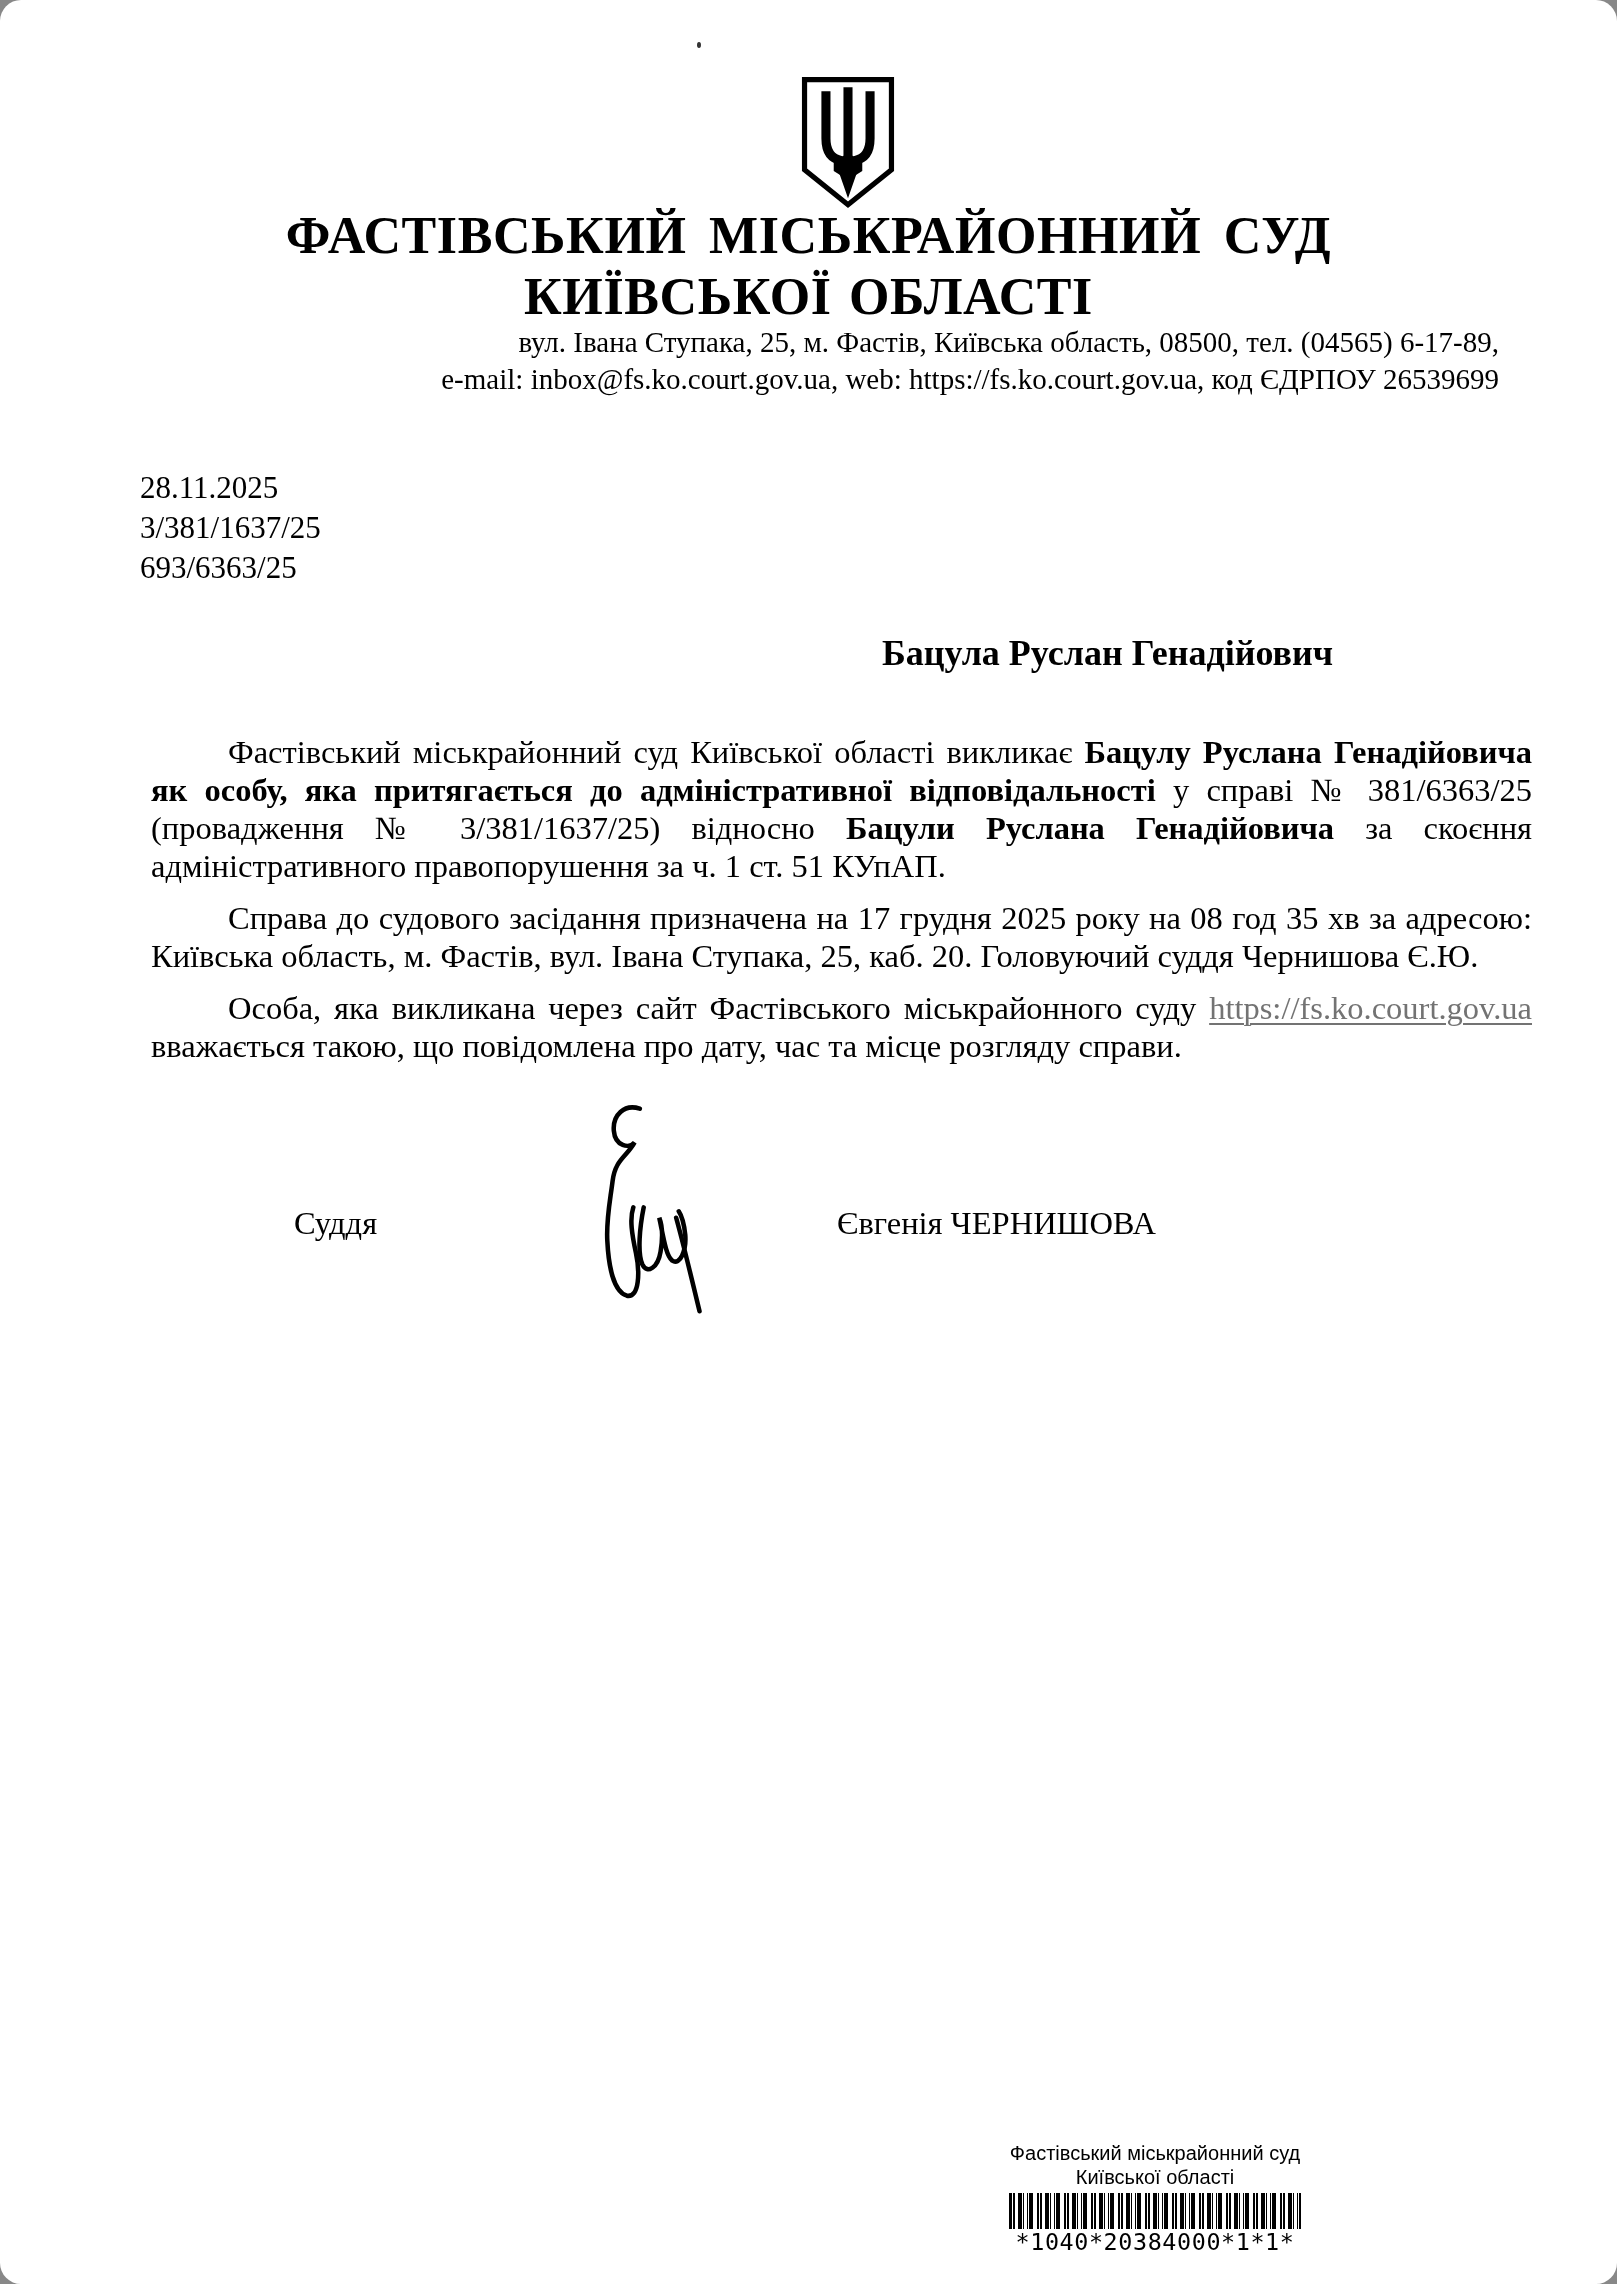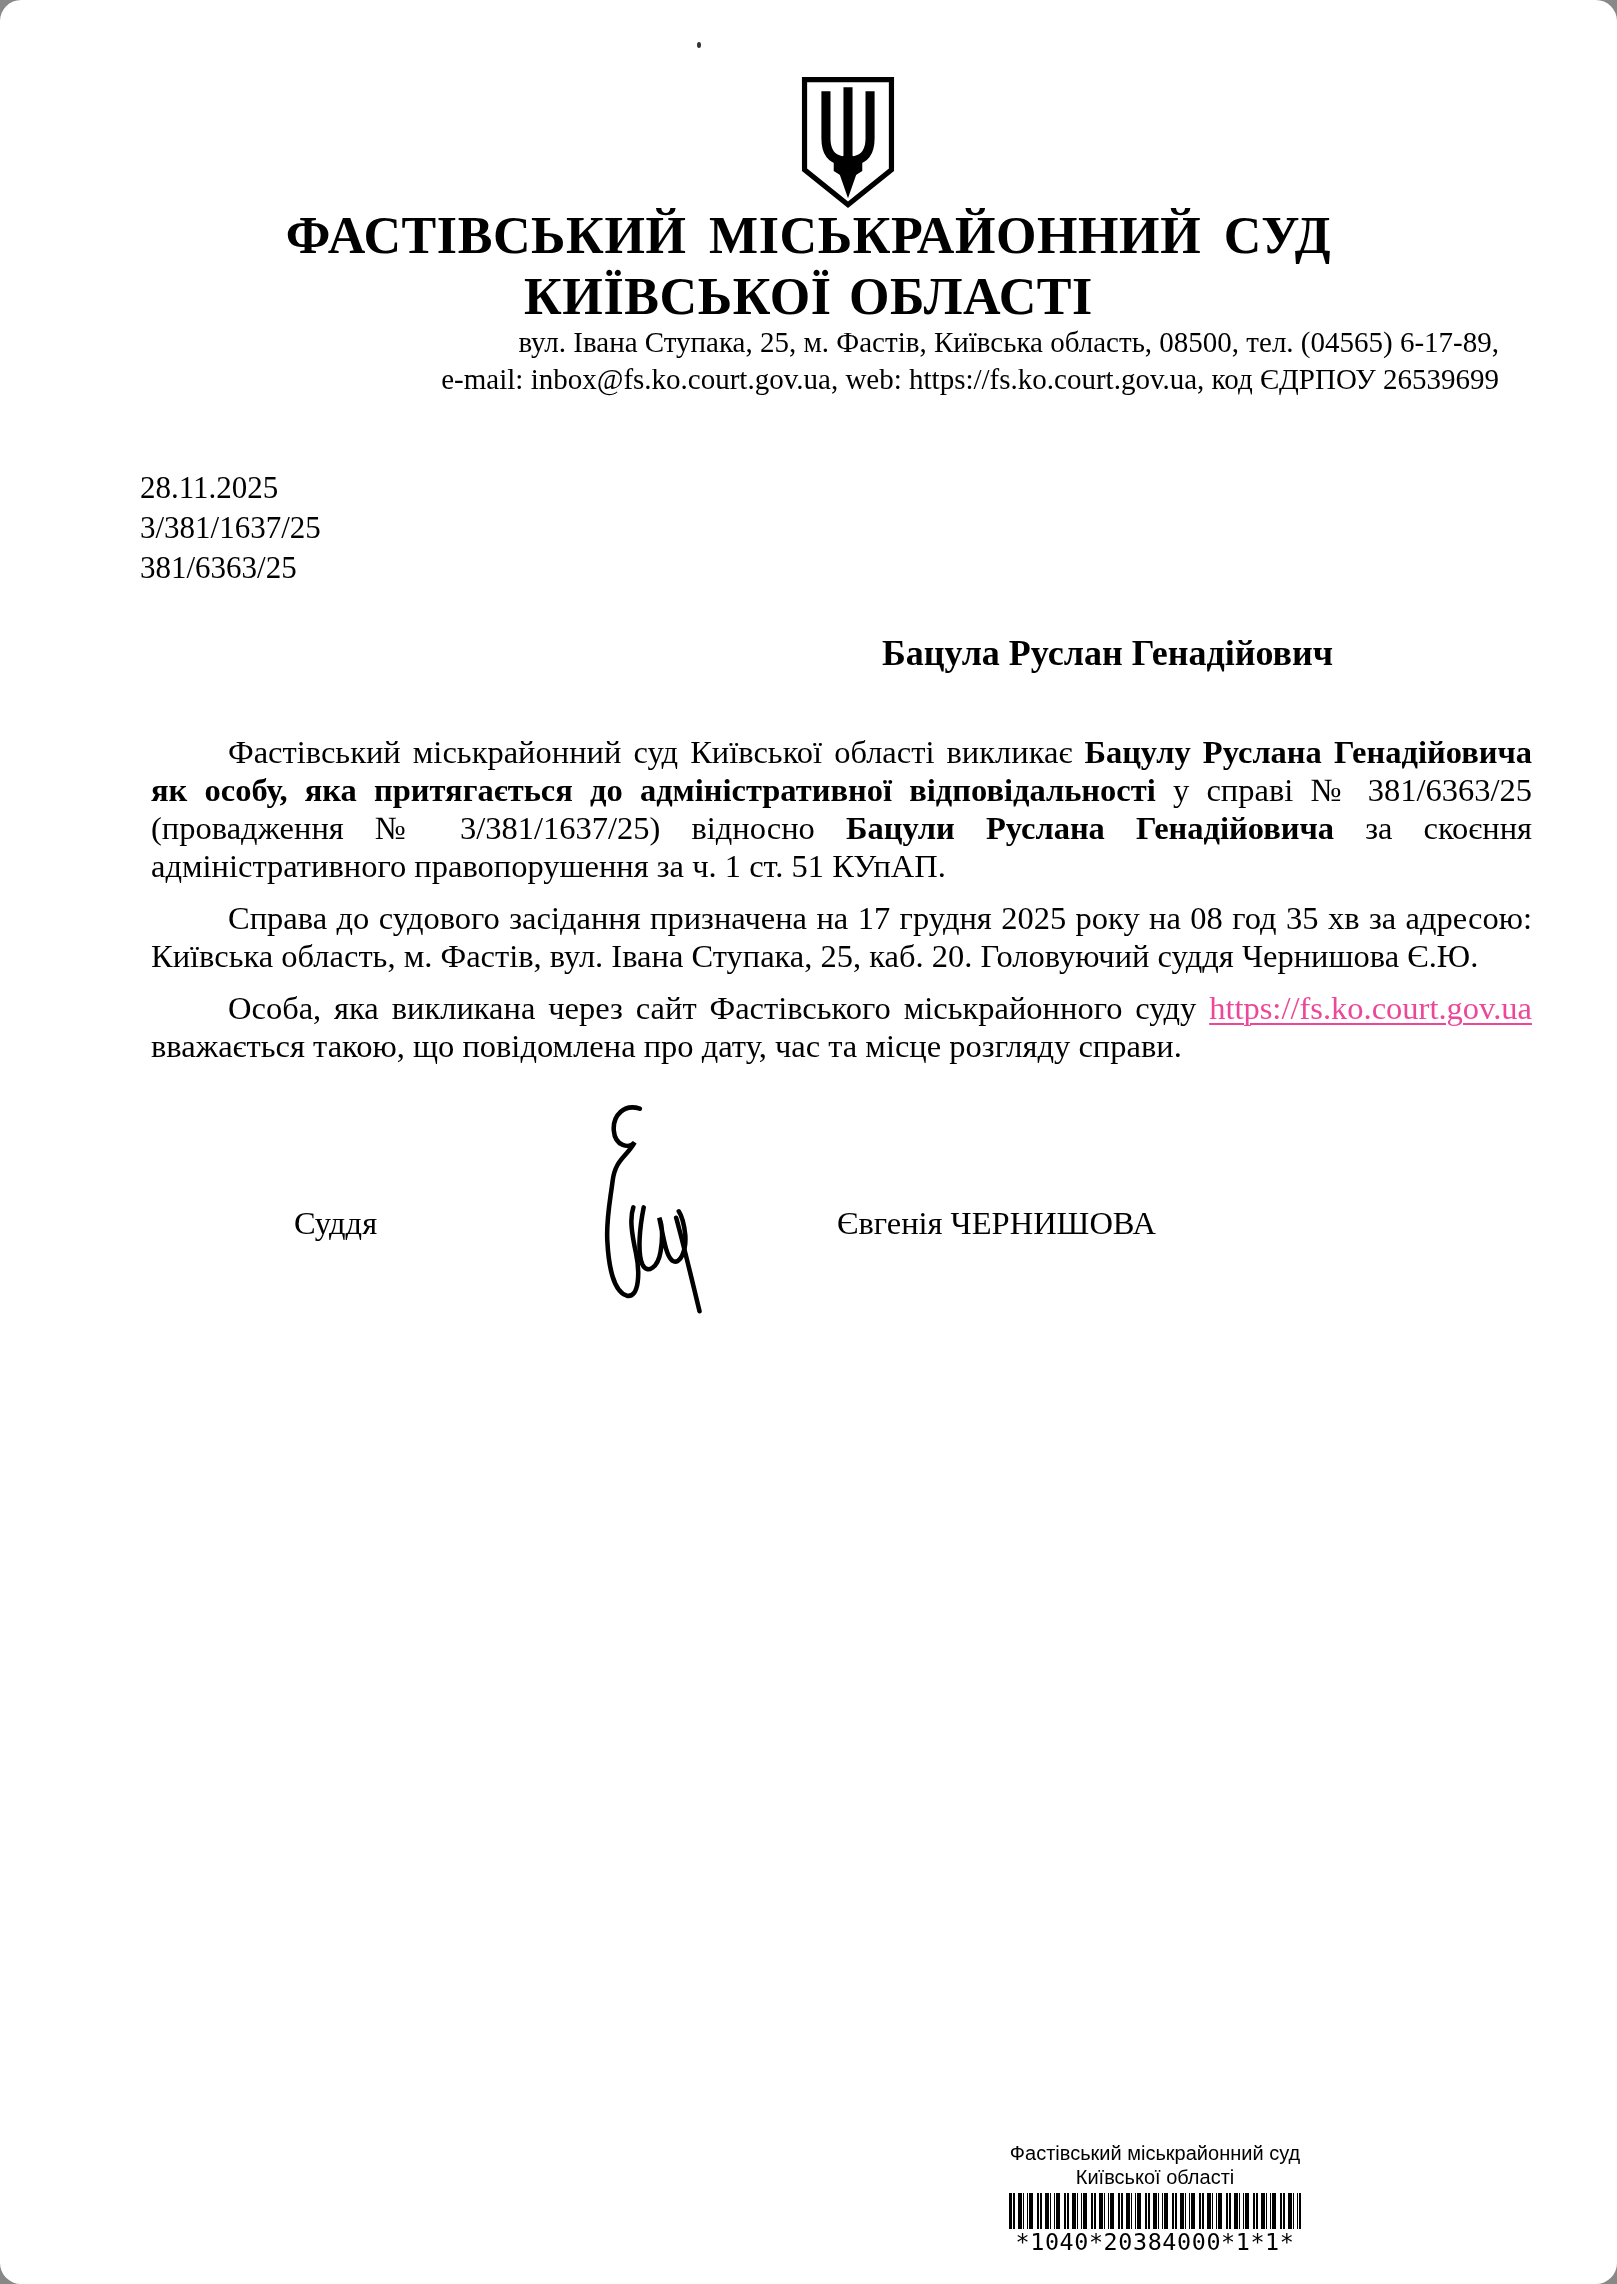--- a/index.html
+++ b/index.html
@@ -35,21 +35,21 @@
     font-size:36px;font-weight:bold;white-space:nowrap;
   }
   .body-text{
     position:absolute;left:151px;top:733px;width:1381px;
     font-size:32.5px;line-height:38px;
     text-align:justify;
   }
   .body-text p{margin:0;text-indent:77px;}
   .body-text p + p{margin-top:14px;}
   .body-text b{font-weight:bold;}
-  .doc-link{color:#ec4899;text-decoration:underline;text-decoration-thickness:1.9px;text-underline-offset:3.9px;}
+  .doc-link{color:#737373;text-decoration:underline;text-decoration-thickness:1.9px;text-underline-offset:3.9px;}
   .judge-label{position:absolute;left:294px;top:1205px;font-size:32.5px;}
   .judge-name{position:absolute;left:837px;top:1205px;font-size:32.5px;white-space:nowrap;}
   .signature{position:absolute;left:567px;top:1097px;width:143px;height:224px;}
   .footer{
     position:absolute;left:971px;top:2141px;width:368px;
     text-align:center;font-size:20px;line-height:24px;
     font-family:"Liberation Sans", sans-serif;
   }
   .barcode{
     width:290px;height:36px;margin:3.9px auto 0 auto;
@@ -94,21 +94,21 @@
   </div>
 
   <div class="addr">
     <div>вул. Івана Ступака, 25, м. Фастів, Київська область, 08500, тел. (04565) 6-17-89,</div>
     <div>e-mail: inbox@fs.ko.court.gov.ua, web: https://fs.ko.court.gov.ua, код ЄДРПОУ 26539699</div>
   </div>
 
   <div class="meta">
     <div>28.11.2025</div>
     <div>3/381/1637/25</div>
-    <div>381/6363/25</div>
+    <div>693/6363/25</div>
   </div>
 
   <div class="addressee">Бацула Руслан Генадійович</div>
 
   <div class="body-text">
     <p><span>Фастівський міськрайонний суд Київської області викликає </span><b>Бацулу Руслана Генадійовича</b><span> </span><b>як особу, яка притягається до адміністративної відповідальності</b><span> у справі № 381/6363/25 (провадження № 3/381/1637/25) відносно </span><b>Бацули Руслана Генадійовича</b><span> за скоєння адміністративного правопорушення за  ч. 1 ст. 51 КУпАП.</span></p>
     <p>Справа до судового засідання призначена на 17 грудня 2025 року на 08 год 35 хв за адресою: Київська область, м. Фастів, вул. Івана Ступака, 25, каб. 20. Головуючий суддя Чернишова Є.Ю.</p>
     <p><span>Особа, яка викликана через сайт Фастівського міськрайонного суду </span><a class="doc-link" href="#">https://fs.ko.court.gov.ua</a><span> вважається такою, що повідомлена про дату, час та місце розгляду справи.</span></p>
   </div>
 

